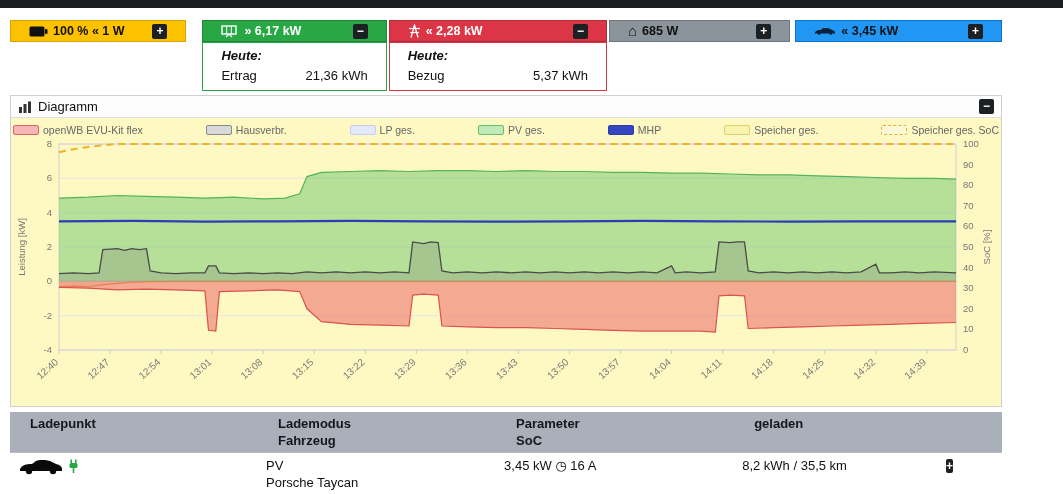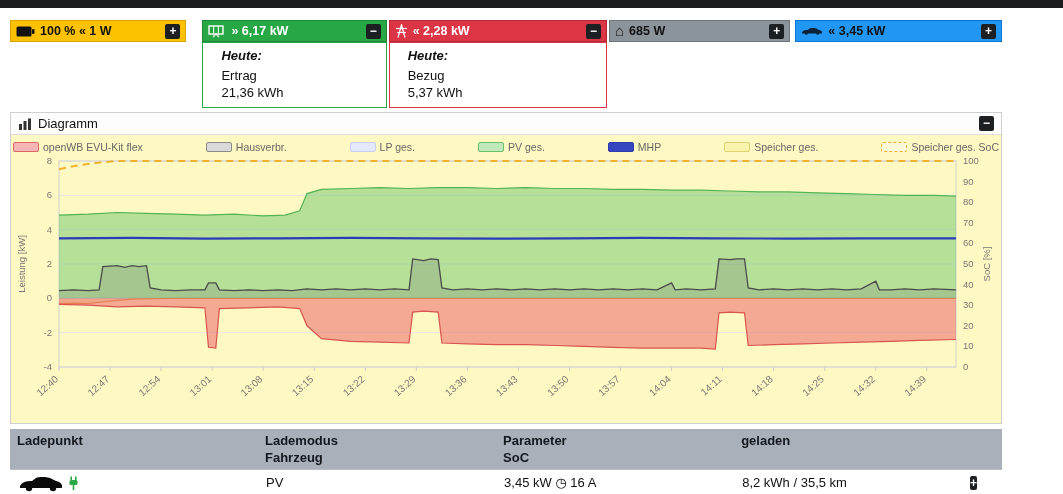--- a/index.html
+++ b/index.html
@@ -4,46 +4,46 @@
 <style>
   html,body{margin:0;padding:0;width:1063px;height:494px;overflow:hidden;background:#fff;
     font-family:"Liberation Sans",sans-serif;color:#111;}
   .topbar{width:100%;height:8px;background:#1b1e21;}
   .content{width:992px;margin-left:10px;}
   
   .tiles{display:flex;align-items:flex-start;margin-top:12px;}
   .tile-col{display:flex;flex-direction:column;}
   .tc1{width:181px;margin-right:16px}.tc2{width:189px;margin-right:2px}
   .tc3{width:224px;margin-right:2px}.tc4{width:186px;margin-right:5px}.tc5{width:212px}
-  .badge{height:22px;display:flex;align-items:center;gap:5px;padding:0 5px;font-size:12.5px;
+  .badge{height:22px;display:flex;align-items:center;gap:5px;padding:0 18px;font-size:12.5px;
     font-weight:bold;box-sizing:border-box;border:1px solid rgba(0,0,0,.25);}
   .badge-yellow{background:#fcc200;color:#111;border-color:#d9a400}
   .badge-green{background:#28a745;color:#fff;border-color:#1e8636}
   .badge-red{background:#dc3545;color:#fff;border-color:#b02a37}
   .badge-gray{background:#8b939b;color:#111;border-color:#6f767e}
   .badge-blue{background:#2196f3;color:#111;border-color:#0b76d1}
   .toggle{width:15px;height:15px;background:#1c2023;color:#fff;font-size:12px;line-height:14px;
     text-align:center;border-radius:2px;font-weight:bold;cursor:pointer;flex:0 0 auto;margin-left:auto;}
   .detail{background:#fff;border:1px solid;padding:3px 18px 6px;font-size:13px;color:#111;box-sizing:border-box;}
   .detail-green{border-color:#28a745}.detail-red{border-color:#dc3545}
   .detail .title{font-style:italic;font-weight:bold;margin:2px 0 4px;}
-  .detail .row{display:flex;justify-content:space-between;line-height:17px;flex-direction:column;}
+  .detail .row{display:flex;justify-content:space-between;line-height:17px;}
   
   .card{border:1px solid #cfcfcf;margin-top:4px;background:#fef9c3;}
   .card-header{display:flex;align-items:center;gap:6px;padding:3px 7px;border-bottom:1px solid #ddd;
     font-size:13px;color:#111;background:#fdfdfd;}
   .card-body{padding:2px 2px 0 2px;}
   .legend{display:flex;justify-content:space-between;gap:13px;font-size:10.5px;color:#666;padding:4px 0 0;}
   .legend .item{display:flex;align-items:center;gap:4px;white-space:nowrap;}
   .legend .sw{width:26px;height:10px;border:1.5px solid;border-radius:2px;box-sizing:border-box;}
   .tick{font-size:9.5px;fill:#777;font-family:"Liberation Sans",sans-serif;}
   
   .lp-table{width:100%;border-collapse:collapse;margin-top:5px;font-size:13px;}
   .lp-table th{background:#a9b0ba;color:#14171c;text-align:left;vertical-align:top;
-    padding:3px 7px;font-weight:bold;line-height:17px;}
+    padding:3px 20px;font-weight:bold;line-height:17px;}
   .lp-table td{padding:4px 8px;border-top:1px solid #bdbdbd;vertical-align:top;line-height:17px;background:#fff;}
   .cell-flex{display:flex;align-items:center;gap:4px;}
   .pluscell{width:24px;}
 </style>
 </head>
 <body>
 
 <div class="topbar"></div>
 
 <div class="content">

